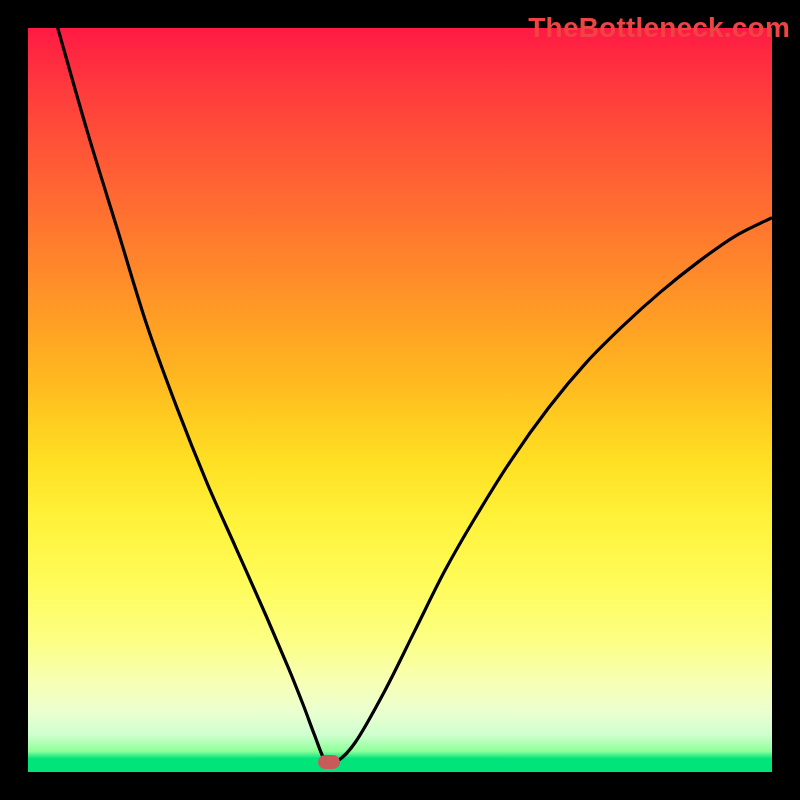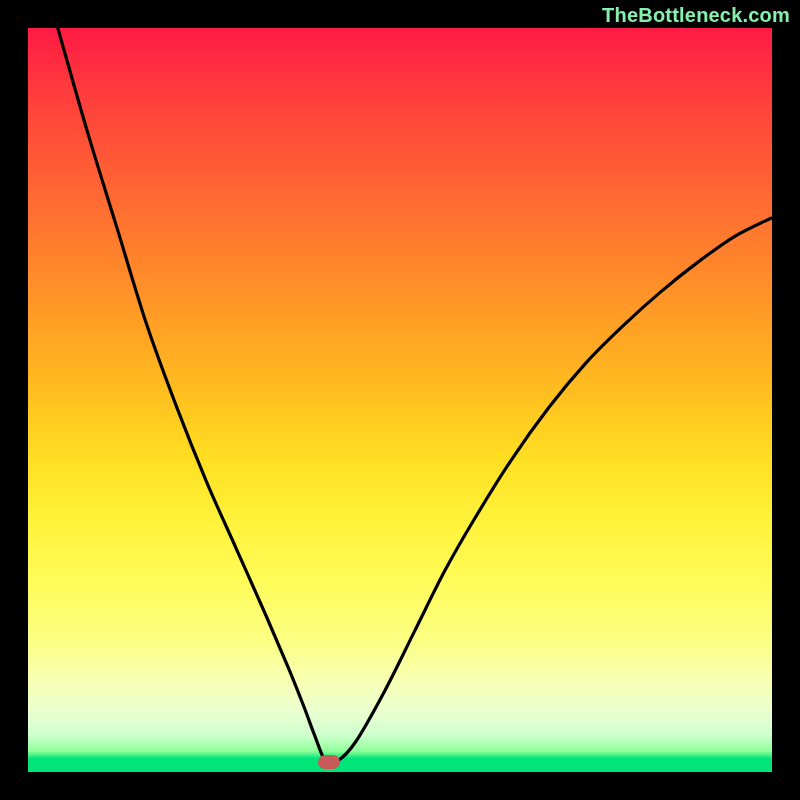--- a/index.html
+++ b/index.html
@@ -5,26 +5,26 @@
   * { margin: 0; padding: 0; box-sizing: border-box; }
   html, body { width: 800px; height: 800px; overflow: hidden; background: #000; }
   .frame {
     position: relative;
     width: 800px;
     height: 800px;
     background: #000;
   }
   .watermark {
     position: absolute;
-    top: 4px;
+    top: 12px;
     right: 10px;
     font-family: Arial, Helvetica, sans-serif;
-    font-size: 20px;
+    font-size: 28px;
     font-weight: 600;
-    color: #86efac;
+    color: #ef4444;
     letter-spacing: 0.2px;
     z-index: 20;
   }
   .plot {
     position: absolute;
     left: 28px;
     top: 28px;
     width: 744px;
     height: 744px;
     overflow: hidden;

